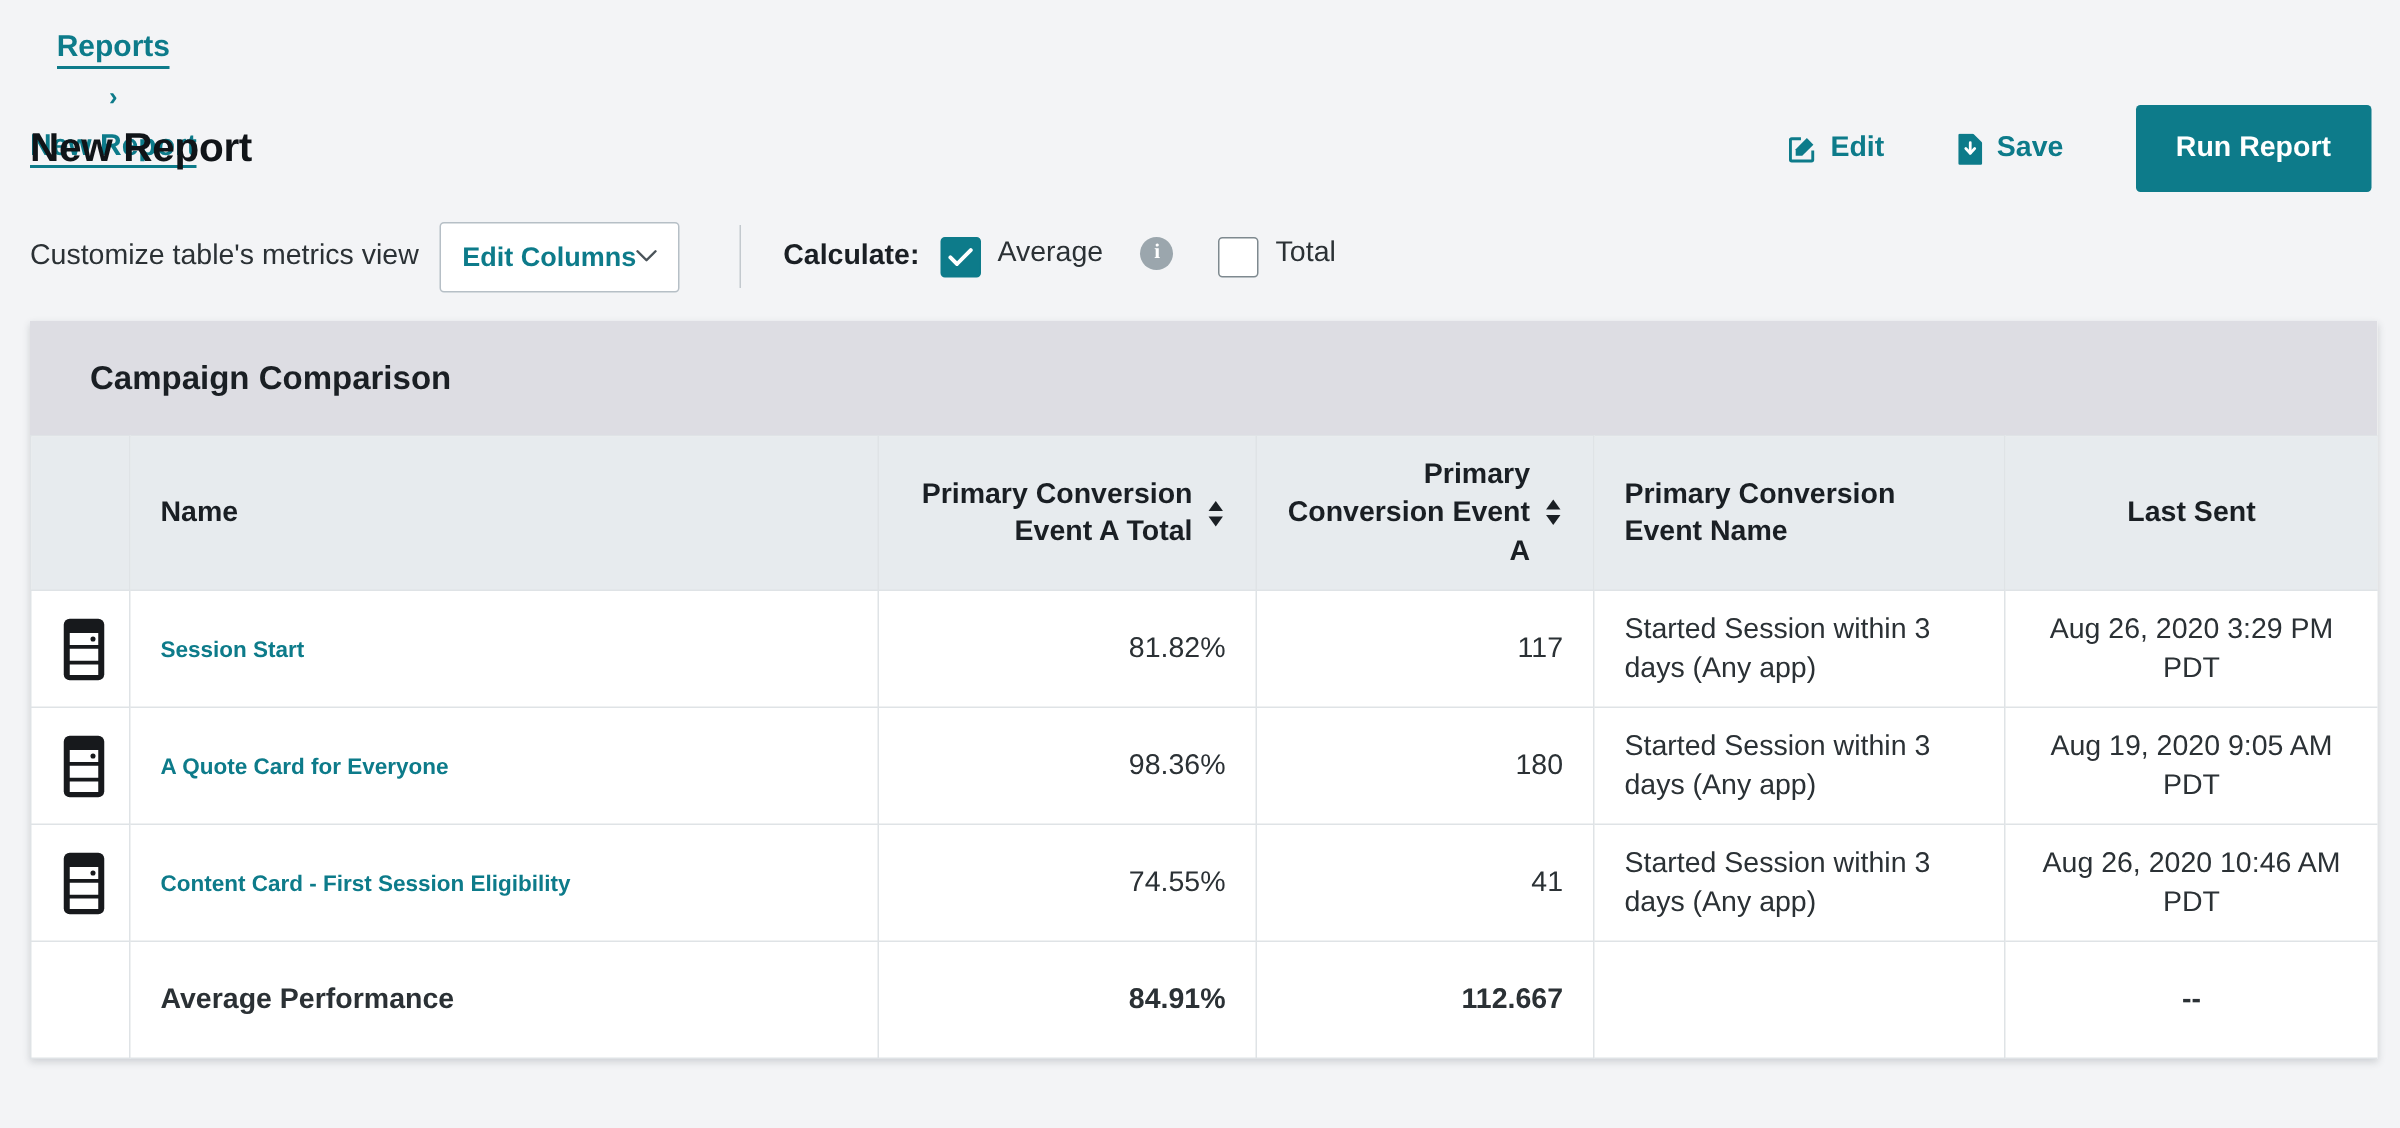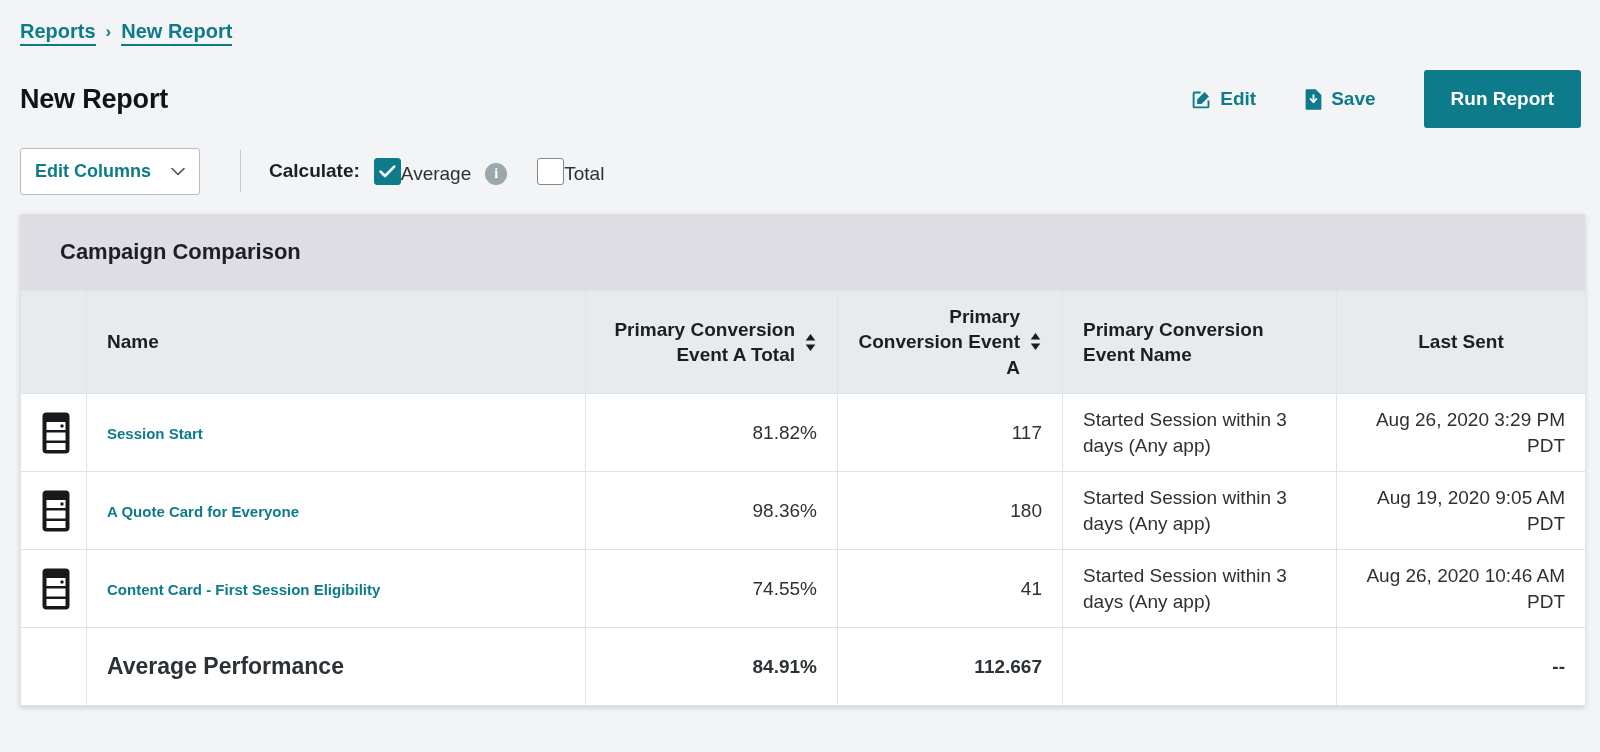--- a/index.html
+++ b/index.html
@@ -18,20 +18,21 @@
   
   .breadcrumb {
     position: absolute;
     left: 20px;
     top: 20px;
     display: flex;
     align-items: center;
     gap: 10px;
     font-size: 20px;
     font-weight: 700;
+    flex-direction: column;
   }
   .crumb-link {
     color: #0d7b8a;
     text-decoration: none;
     border-bottom: 2px solid #0d7b8a;
     padding-bottom: 1px;
     line-height: 1.15;
   }
   .crumb-sep {
     color: #0d7b8a;
@@ -110,21 +111,21 @@
   }
   .customize-label {
     font-size: 19px;
     color: #2b3135;
     margin-right: 14px;
   }
   .edit-columns {
     display: flex;
     align-items: center;
     justify-content: space-between;
-    width: 180px;
+    width: 160px;
     height: 47px;
     background: #fff;
     border: 1px solid #b6bfc6;
     border-radius: 3px;
     padding: 0 14px;
     box-sizing: border-box;
     cursor: pointer;
   }
   .edit-columns-label {
     font-size: 18px;
@@ -138,21 +139,22 @@
     margin: 0 28px 0 40px;
   }
   .calc-label {
     font-size: 19px;
     font-weight: 700;
     color: #1a1f24;
     margin-right: 14px;
   }
   .check-group {
     display: flex;
-    align-items: flex-end;
+    align-items: flex-start;
+    gap: 11px;
   }
   .checkbox {
     width: 27px;
     height: 27px;
     border-radius: 3px;
     box-sizing: border-box;
     display: flex;
     align-items: center;
     justify-content: center;
     cursor: pointer;
@@ -254,34 +256,34 @@
     height: 78px;
     padding: 12px 20px;
     font-size: 19px;
     color: #2b3135;
     line-height: 1.36;
   }
   td.cell-icon { border-left: none; text-align: center; padding: 0; }
   td.cell-name { text-align: left; }
   td.cell-rate, td.cell-count { text-align: right; }
   td.cell-evname { text-align: left; }
-  td.cell-sent { text-align: right; border-right: none; }
+  td.cell-sent { text-align: center; border-right: none; }
 
   .campaign-link {
     color: #0d7b8a;
     font-size: 15px;
     font-weight: 700;
     text-decoration: none;
     cursor: pointer;
   }
   tr.summary td {
     font-weight: 700;
     color: #1a1f24;
   }
-  tr.summary td.cell-name { font-size: 23px; }
+  tr.summary td.cell-name { font-size: 19px; }
 
   .device-icon { display: inline-block; vertical-align: middle; }
 </style>
 </head>
 <body>
 
 <div class="breadcrumb">
   <a class="crumb-link" href="#">Reports</a>
   <span class="crumb-sep">›</span>
   <a class="crumb-link" href="#">New Report</a>
@@ -312,20 +314,21 @@
         </svg>
       </span>
       <span>Save</span>
     </button>
 
     <button class="run-btn">Run Report</button>
   </div>
 </div>
 
 <div class="controls">
+  <span class="customize-label">Customize table's metrics view</span>
 
   <div class="edit-columns">
     <span class="edit-columns-label">Edit Columns</span>
     <span>
       <svg width="14" height="9" viewBox="0 0 14 9" fill="none" stroke="#4a5359" stroke-width="1.6" stroke-linecap="round" stroke-linejoin="round">
         <path d="M1 1.5 7 7.5 13 1.5"></path>
       </svg>
     </span>
   </div>
 

